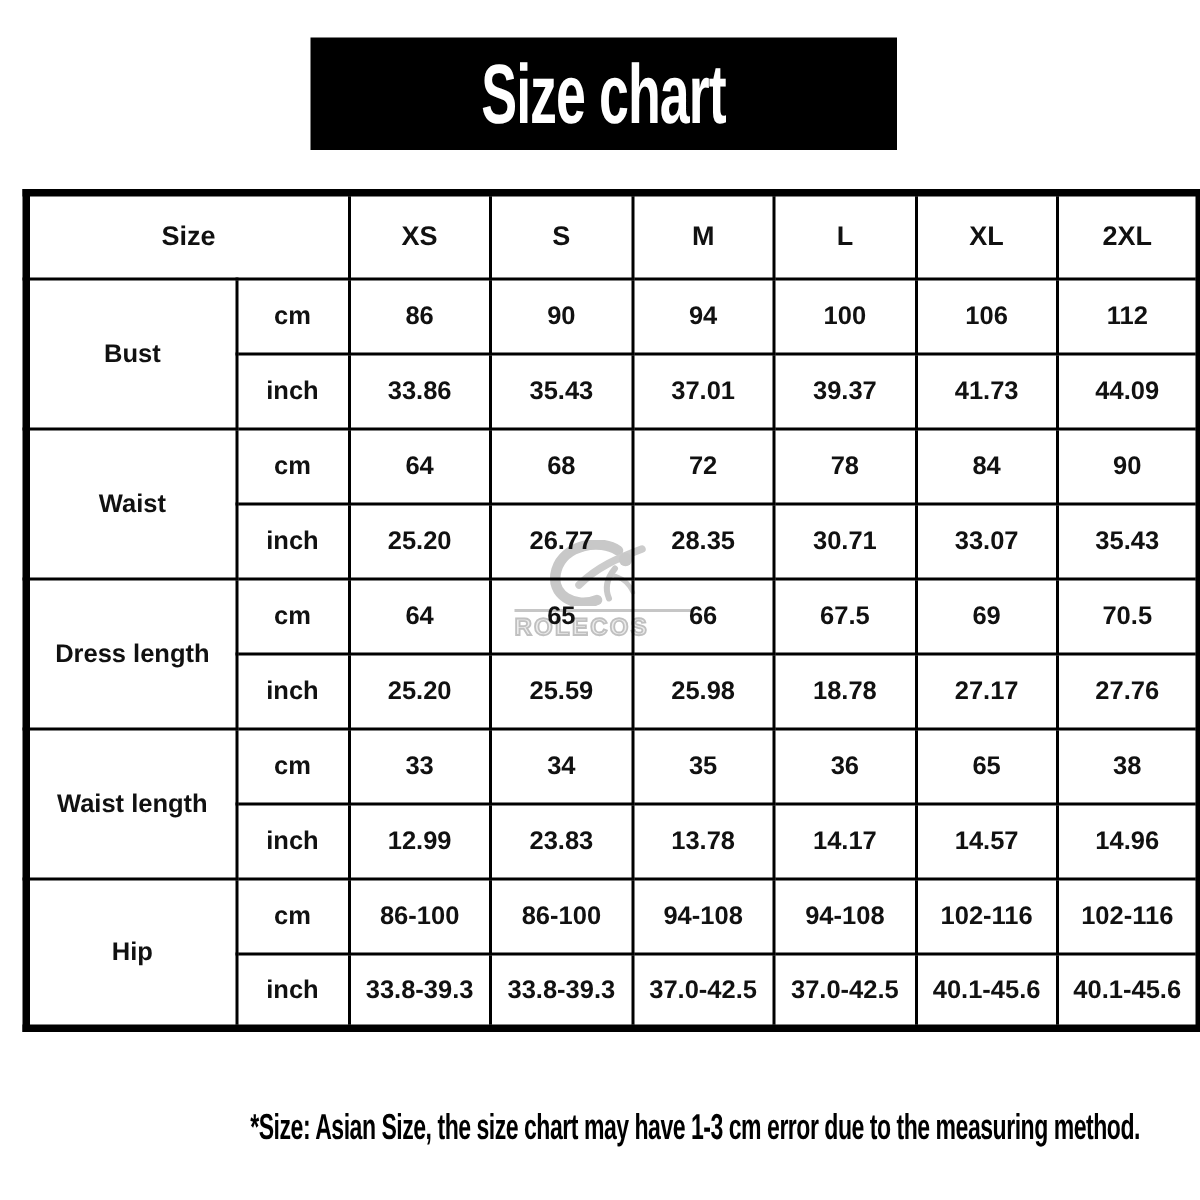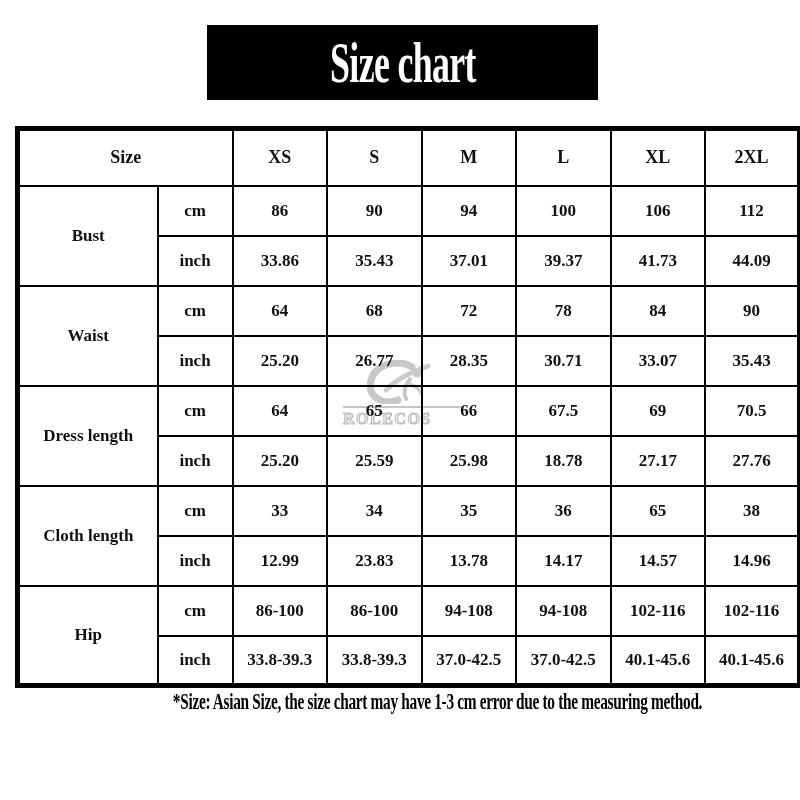--- a/index.html
+++ b/index.html
@@ -1,21 +1,21 @@
 <!DOCTYPE html>
 <html><head>
 <meta charset="utf-8">
 <style>
   html, body { margin: 0; padding: 0; }
   .page {
     position: relative;
     width: 800px;
     height: 800px;
     background: #ffffff;
-    font-family: Liberation Serif, serif;
+    font-family: Liberation Sans, sans-serif;
     overflow: hidden;
   }
 
   
   .banner {
     position: absolute;
     left: 207px; top: 25px;
     width: 391px; height: 75px;
     background: #000000;
     display: flex; align-items: center; justify-content: center;
@@ -80,23 +80,22 @@
   tr.r { height: 50px; }
   td.lbl { font-size: 17px; margin-top: 30px; }
   td.unit { font-size: 17px; }
   col.c-label { width: 140px; }
   col.c-unit  { width: 75px; }
 
   
   .footer {
     position: absolute;
     left: 0; right: 0;
-    top: 688px;
+    top: 738px;
     text-align: center;
-    margin-left: 24px;
   }
   .footer-text {
     display: inline-block;
     font-size: 24px;
     font-weight: bold;
     color: #000000;
     white-space: nowrap;
     transform: scaleX(0.64);
     letter-spacing: -0.5px;
   }
@@ -198,21 +197,21 @@
         <td class="unit">inch</td>
         <td>25.20</td>
         <td>25.59</td>
         <td>25.98</td>
         <td>18.78</td>
         <td>27.17</td>
         <td>27.76</td>
       </tr>
 
       <tr class="r">
-        <td class="lbl" rowspan="2">Cloth length</td>
+        <td class="lbl" rowspan="2">Waist length</td>
         <td class="unit">cm</td>
         <td>33</td>
         <td>34</td>
         <td>35</td>
         <td>36</td>
         <td>65</td>
         <td>38</td>
       </tr>
       <tr class="r">
         <td class="unit">inch</td>

